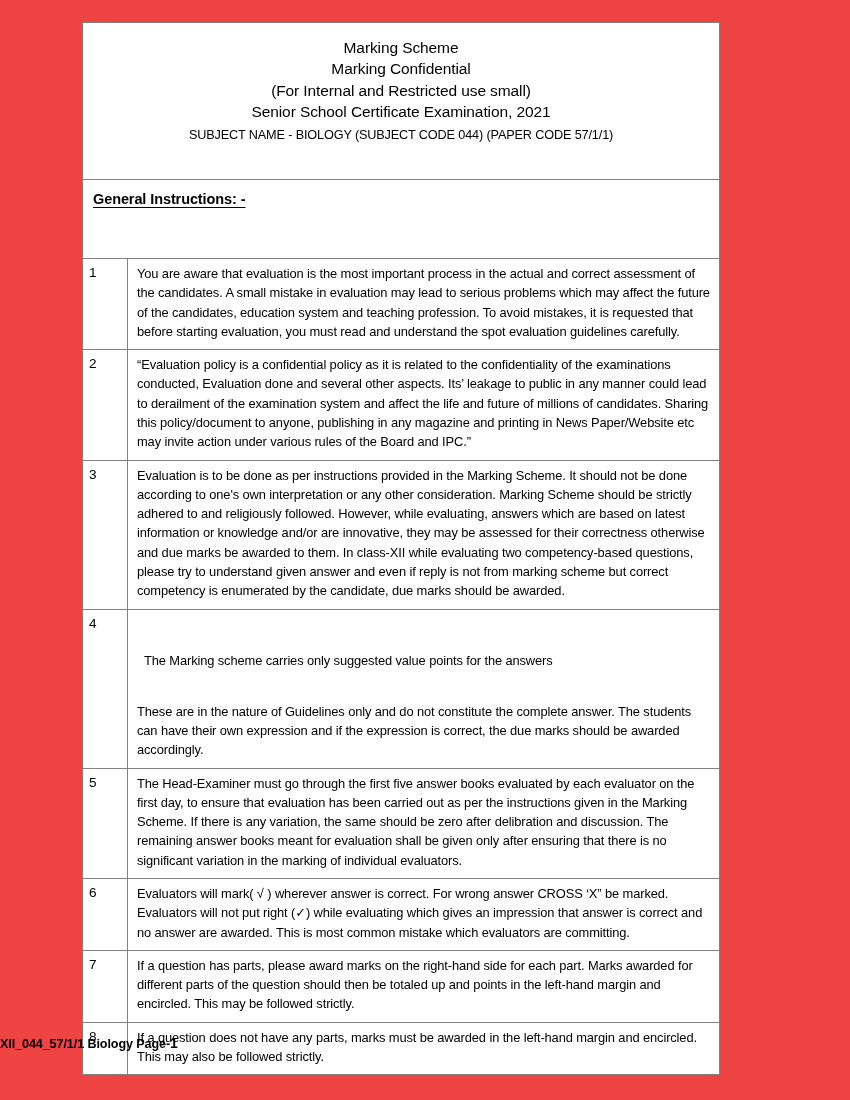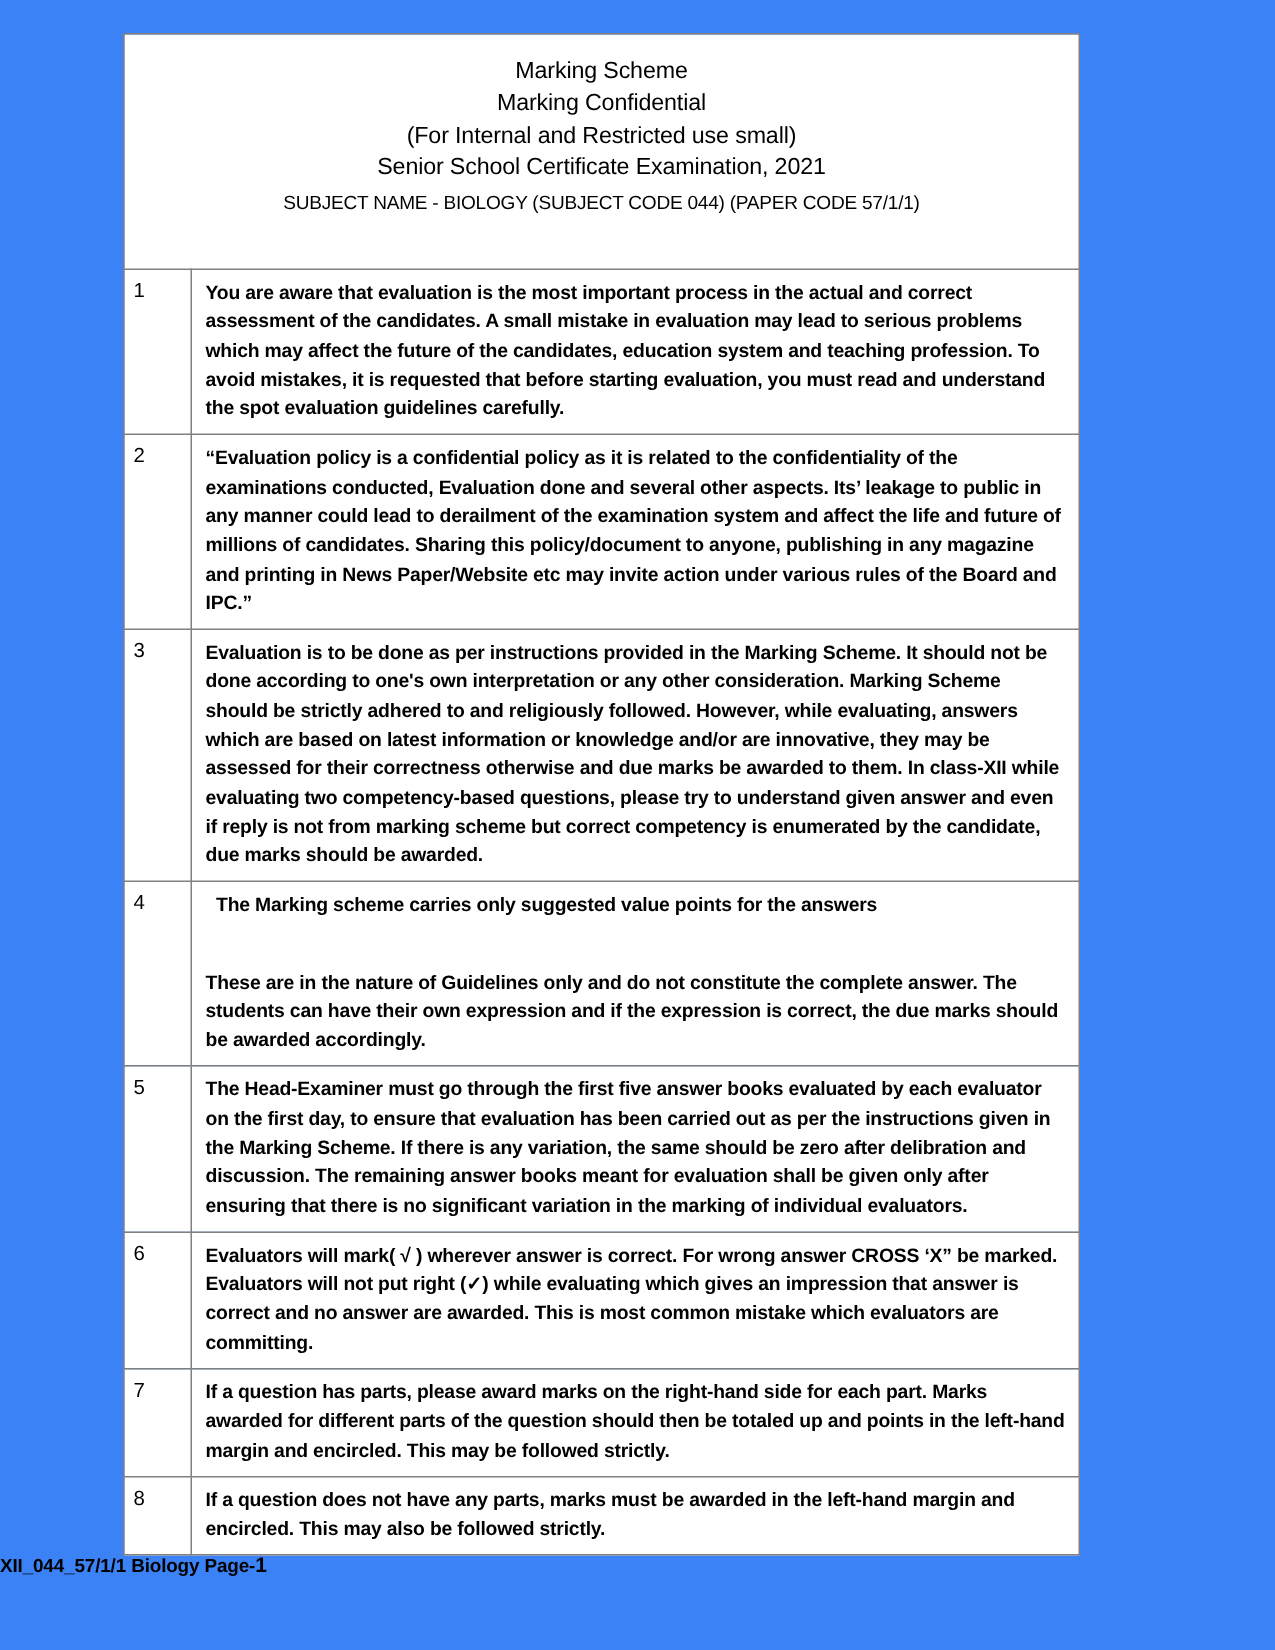--- a/index.html
+++ b/index.html
@@ -16,21 +16,21 @@
     overflow: hidden;
     position: relative;
   }
 
   .page {
     position: absolute;
     left: 0;
     top: 0;
     width: 850px;
     height: 1100px;
-    background: #3b82f6;
+    background: #ef4444;
   }
 
   
   .doc-table {
     position: absolute;
     left: 82px;
     top: 22px;
     width: 637px;
     border-collapse: collapse;
     table-layout: fixed;
@@ -85,30 +85,31 @@
     font-size: 13.6px;
     font-weight: normal;
     line-height: 1.3;
   }
   .body-cell {
     padding: 5px 9px 8px 9px !important;
   }
   .body-cell p {
     margin: 0;
     font-size: 12.9px;
-    font-weight: bold;
+    font-weight: normal;
     line-height: 1.495;
     letter-spacing: -0.12px;
     text-align: left;
   }
   .body-cell p + p {
     margin-top: 32px;
   }
   .body-cell p.indented {
     text-indent: 7px;
+    margin-top: 36px;
   }
 
   
   .footer {
     position: absolute;
     left: 0;
     top: 1035px;
     width: 850px;
     font-size: 12.6px;
     font-weight: bold;
@@ -134,20 +135,25 @@
       <tr>
         <td class="header-cell" colspan="2">
           <div class="hdr-line">Marking Scheme</div>
           <div class="hdr-line">Marking Confidential</div>
           <div class="hdr-line">(For Internal and Restricted use small)</div>
           <div class="hdr-line">Senior School Certificate Examination, 2021</div>
           <div class="hdr-subject">SUBJECT NAME - BIOLOGY (SUBJECT CODE 044) (PAPER CODE 57/1/1)</div>
         </td>
       </tr>
 
+      <tr>
+        <td class="gi-cell" colspan="2">
+          <span class="gi-title">General Instructions: -</span>
+        </td>
+      </tr>
 
       <tr>
         <td class="num-cell">1</td>
         <td class="body-cell">
           <p>You are aware that evaluation is the most important process in the actual and correct assessment of the candidates. A small mistake in evaluation may lead to serious problems which may affect the future of the candidates, education system and teaching profession. To avoid mistakes, it is requested that before starting evaluation, you must read and understand the spot evaluation guidelines carefully.</p>
         </td>
       </tr>
 
       <tr>
         <td class="num-cell">2</td>

